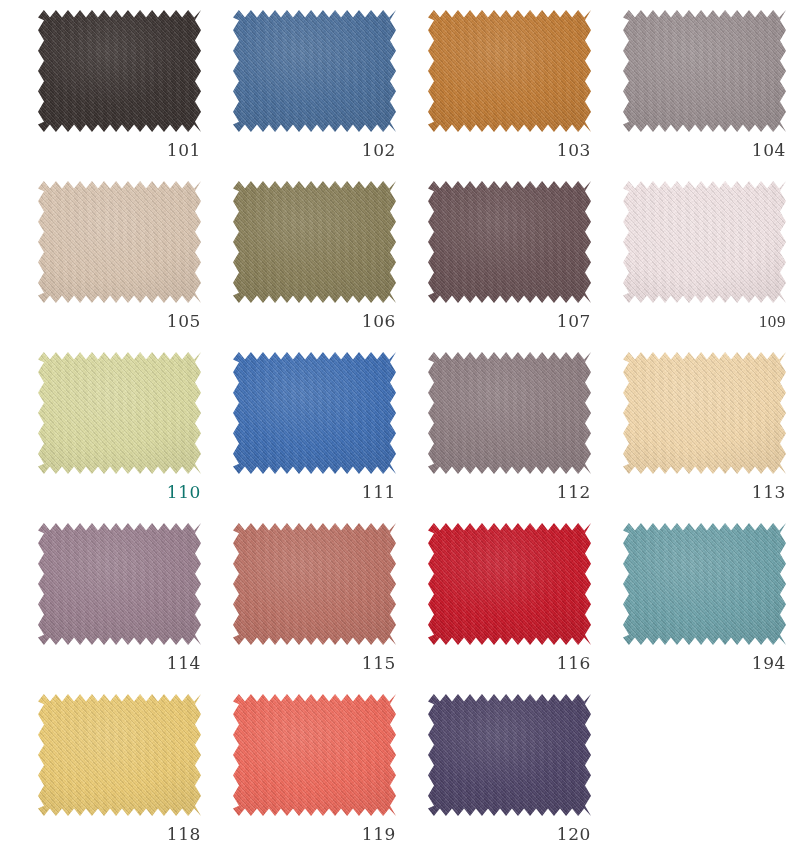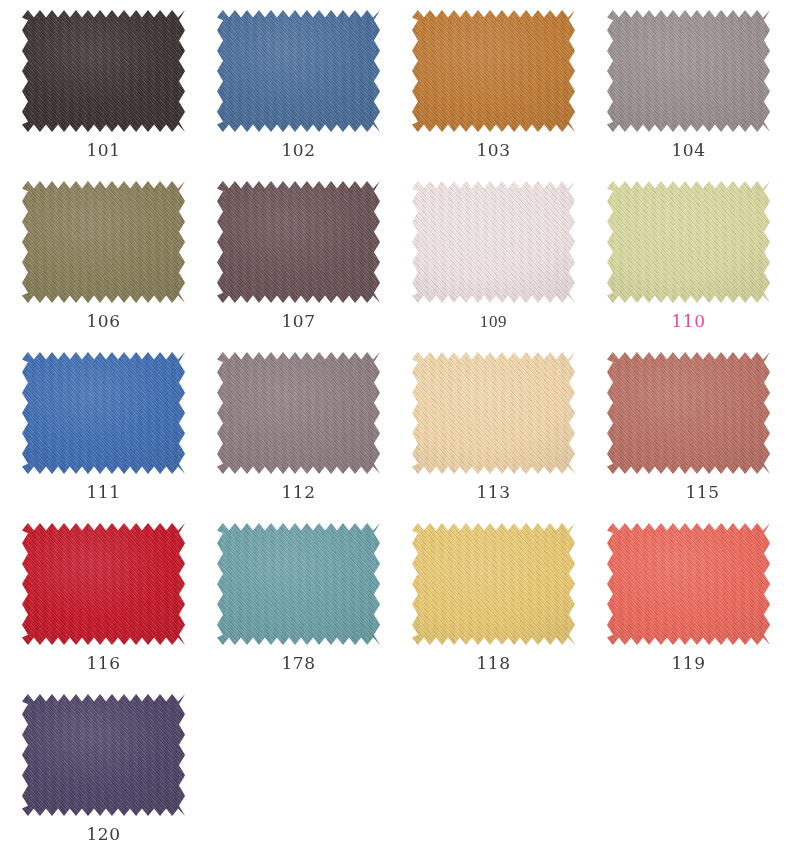--- a/index.html
+++ b/index.html
@@ -21,21 +21,21 @@
     width: 780px;
     margin: 0;
     padding: 6px 0 0 6px;
     box-sizing: border-box;
   }
 
   .swatch-cell {
     position: relative;
     display: flex;
     flex-direction: column;
-    align-items: center;
+    align-items: flex-end;
     justify-content: flex-start;
   }
 
   
   .chip-wrap {
     position: relative;
     width: 163px;
     height: 122px;
     margin-top: 4px;
   }
@@ -137,41 +137,47 @@
       <div class="swatch-label" style="color: rgb(60, 60, 60);">103</div>
     </div>
     <div class="swatch-cell">
       <div class="chip-wrap">
         <div class="chip" style="background: rgb(156, 145, 147);"></div>
       </div>
       <div class="swatch-label" style="color: rgb(60, 60, 60);">104</div>
     </div>
     <div class="swatch-cell">
       <div class="chip-wrap">
+        <div class="chip" style="background: rgb(219, 198, 178);"></div>
+      </div>
+      <div class="swatch-label" style="color: rgb(60, 60, 60);">105</div>
+    </div>
+    <div class="swatch-cell">
+      <div class="chip-wrap">
         <div class="chip" style="background: rgb(138, 128, 89);"></div>
       </div>
       <div class="swatch-label" style="color: rgb(60, 60, 60);">106</div>
     </div>
     <div class="swatch-cell">
       <div class="chip-wrap">
         <div class="chip" style="background: rgb(107, 83, 86);"></div>
       </div>
       <div class="swatch-label" style="color: rgb(60, 60, 60);">107</div>
     </div>
     <div class="swatch-cell">
       <div class="chip-wrap">
         <div class="chip" style="background: rgb(243, 229, 230);"></div>
       </div>
       <div class="swatch-label" style="color: rgb(60, 60, 60); font-family: Liberation Serif, serif;">109</div>
     </div>
     <div class="swatch-cell">
       <div class="chip-wrap">
         <div class="chip" style="background: rgb(220, 220, 162);"></div>
       </div>
-      <div class="swatch-label" style="color: #ec4899;">110</div>
+      <div class="swatch-label" style="color: #0f766e;">110</div>
     </div>
     <div class="swatch-cell">
       <div class="chip-wrap">
         <div class="chip" style="background: rgb(63, 111, 181);"></div>
       </div>
       <div class="swatch-label" style="color: rgb(60, 60, 60);">111</div>
     </div>
     <div class="swatch-cell">
       <div class="chip-wrap">
         <div class="chip" style="background: rgb(143, 126, 130);"></div>
@@ -179,35 +185,41 @@
       <div class="swatch-label" style="color: rgb(60, 60, 60);">112</div>
     </div>
     <div class="swatch-cell">
       <div class="chip-wrap">
         <div class="chip" style="background: rgb(244, 217, 173);"></div>
       </div>
       <div class="swatch-label" style="color: rgb(60, 60, 60);">113</div>
     </div>
     <div class="swatch-cell">
       <div class="chip-wrap">
+        <div class="chip" style="background: rgb(155, 128, 144);"></div>
+      </div>
+      <div class="swatch-label" style="color: rgb(60, 60, 60);">114</div>
+    </div>
+    <div class="swatch-cell">
+      <div class="chip-wrap">
         <div class="chip" style="background: rgb(189, 114, 102);"></div>
       </div>
       <div class="swatch-label" style="color: rgb(60, 60, 60); margin-left: 28px;">115</div>
     </div>
     <div class="swatch-cell">
       <div class="chip-wrap">
         <div class="chip" style="background: rgb(200, 23, 40);"></div>
       </div>
       <div class="swatch-label" style="color: rgb(60, 60, 60);">116</div>
     </div>
     <div class="swatch-cell">
       <div class="chip-wrap">
         <div class="chip" style="background: rgb(110, 163, 171);"></div>
       </div>
-      <div class="swatch-label" style="color: rgb(60, 60, 60);">178</div>
+      <div class="swatch-label" style="color: rgb(60, 60, 60);">194</div>
     </div>
     <div class="swatch-cell">
       <div class="chip-wrap">
         <div class="chip" style="background: rgb(236, 204, 116);"></div>
       </div>
       <div class="swatch-label" style="color: rgb(60, 60, 60);">118</div>
     </div>
     <div class="swatch-cell">
       <div class="chip-wrap">
         <div class="chip" style="background: rgb(240, 106, 92);"></div>

